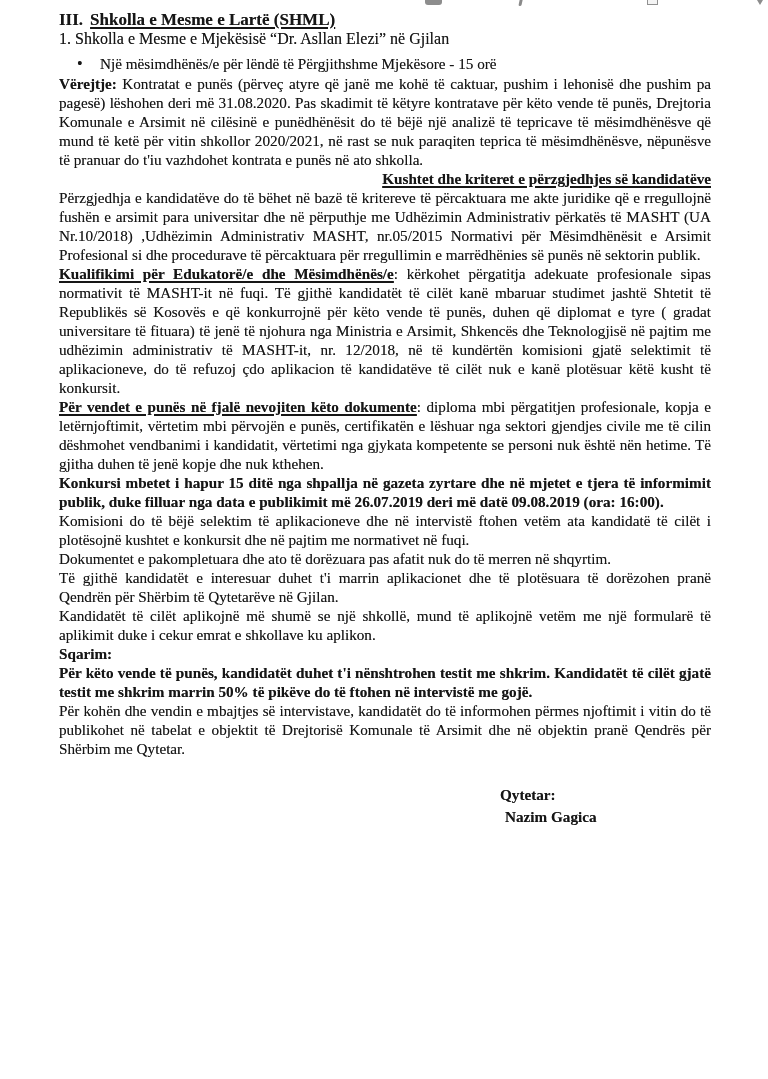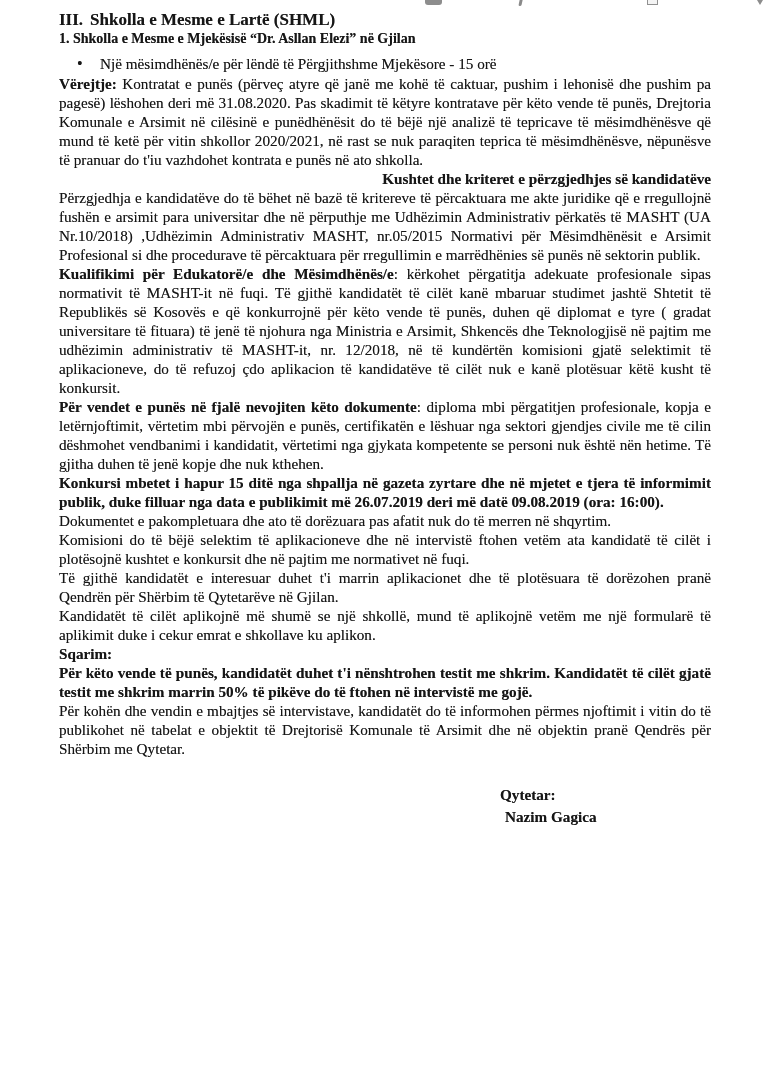--- a/index.html
+++ b/index.html
@@ -13,26 +13,26 @@
     font-family: "Liberation Serif", "DejaVu Serif", serif;
     font-size: 15.2px;
     line-height: 19px;
     color: #161616;
     text-align: justify;
     text-shadow: 0 0 0.6px rgba(25,25,25,0.55);
     overflow: hidden;
   }
   .page p { margin: 0; }
   .b { font-weight: bold; }
-  .u { text-underline-offset: 2px; text-decoration-thickness: 1.5px; margin-top: 36px; }
+  .u { text-decoration: underline; text-underline-offset: 2px; text-decoration-thickness: 1.5px; margin-top: 36px; }
 
   .sec-heading { font-size: 17px; font-weight: bold; margin: 4px 0 0 0; text-align: left; }
   .sec-heading .num { margin-right: 7px; }
 
-  .job-heading { font-size: 14px; font-weight: bold; margin: 24px 0 0 -36px; text-align: left; }
+  .job-heading { font-size: 16px; font-weight: normal; margin: 24px 0 0 -36px; text-align: left; }
 
   .bullets { list-style: none; margin: 5px 8px 0 0; padding: 0 0 0 18px; }
   .bullets li { position: relative; padding-left: 23px; line-height: 21px; }
   .bullets li::before { content: "\2022"; position: absolute; left: 0; top: 0; font-size: 16px; }
 
   .note-par { margin-top: 36px; }
   .crit-heading { margin-top: 13px; font-weight: bold; text-align: right; }
   .qual-par { margin-top: 10px; }
   .docs-par { margin-top: 20px; }
   .deadline-par { font-weight: bold; }
@@ -84,22 +84,22 @@
   <p class="qual-par">
     <span class="b u">Kualifikimi për Edukatorë/e dhe Mësimdhënës/e</span><span>:</span><span> kërkohet përgatitja adekuate profesionale sipas normativit të MASHT-it në fuqi.  Të gjithë kandidatët të cilët  kanë mbaruar studimet jashtë Shtetit të Republikës së Kosovës e që konkurrojnë për këto vende të punës, duhen që diplomat e tyre ( gradat universitare të fituara) të jenë të njohura nga  Ministria e Arsimit, Shkencës dhe Teknologjisë në pajtim me udhëzimin administrativ të MASHT-it, nr. 12/2018, në të kundërtën komisioni gjatë selektimit të aplikacioneve, do të refuzoj çdo aplikacion të kandidatëve të cilët nuk e kanë plotësuar këtë kusht të konkursit.</span>
   </p>
 
   <p class="docs-par">
     <span class="b u">Për vendet e punës në fjalë nevojiten këto dokumente</span><span>:</span><span> diploma mbi përgatitjen profesionale, kopja e letërnjoftimit, vërtetim mbi përvojën e punës, certifikatën e lëshuar nga sektori gjendjes civile me të cilin dëshmohet  vendbanimi i kandidatit,  vërtetimi nga gjykata kompetente se personi nuk është nën hetime. Të gjitha duhen të jenë kopje dhe nuk kthehen.</span>
   </p>
 
   <p class="deadline-par">Konkursi mbetet i hapur 15 ditë nga shpallja në gazeta zyrtare dhe në mjetet e tjera të informimit publik, duke filluar nga data e publikimit më 26.07.2019 deri më datë 09.08.2019 (ora: 16:00).</p>
 
+  <p class="info-par">Komisioni do të bëjë selektim të aplikacioneve dhe në intervistë ftohen vetëm ata kandidatë të cilët i plotësojnë kushtet e konkursit dhe në pajtim  me normativet në fuqi.</p>
   <p class="info-par">Dokumentet e pakompletuara dhe ato të dorëzuara pas afatit nuk do të merren në shqyrtim.</p>
-  <p class="info-par">Komisioni do të bëjë selektim të aplikacioneve dhe në intervistë ftohen vetëm ata kandidatë të cilët i plotësojnë kushtet e konkursit dhe në pajtim  me normativet në fuqi.</p>
   <p class="info-par">Të gjithë kandidatët e interesuar duhet t'i marrin aplikacionet dhe të plotësuara të dorëzohen pranë Qendrën për Shërbim të Qytetarëve në Gjilan.</p>
   <p class="info-par">Kandidatët të cilët aplikojnë më shumë se një shkollë, mund të aplikojnë vetëm me një formularë të aplikimit  duke i cekur  emrat e shkollave ku aplikon.</p>
 
   <p class="sqarim-label">Sqarim:</p>
   <p class="sqarim-bold">Për këto vende të punës, kandidatët duhet t'i nënshtrohen testit me shkrim. Kandidatët të cilët gjatë testit me shkrim marrin 50% të pikëve do të ftohen në intervistë me gojë.</p>
   <p class="sqarim-body">Për kohën dhe vendin e mbajtjes së intervistave, kandidatët  do të informohen përmes njoftimit i vitin do të publikohet në tabelat e objektit të Drejtorisë Komunale të Arsimit dhe në objektin pranë Qendrës për Shërbim me Qytetar.</p>
 
   <div class="signature">
     <p>Qytetar:</p>
     <p class="name">Nazim Gagica</p>

